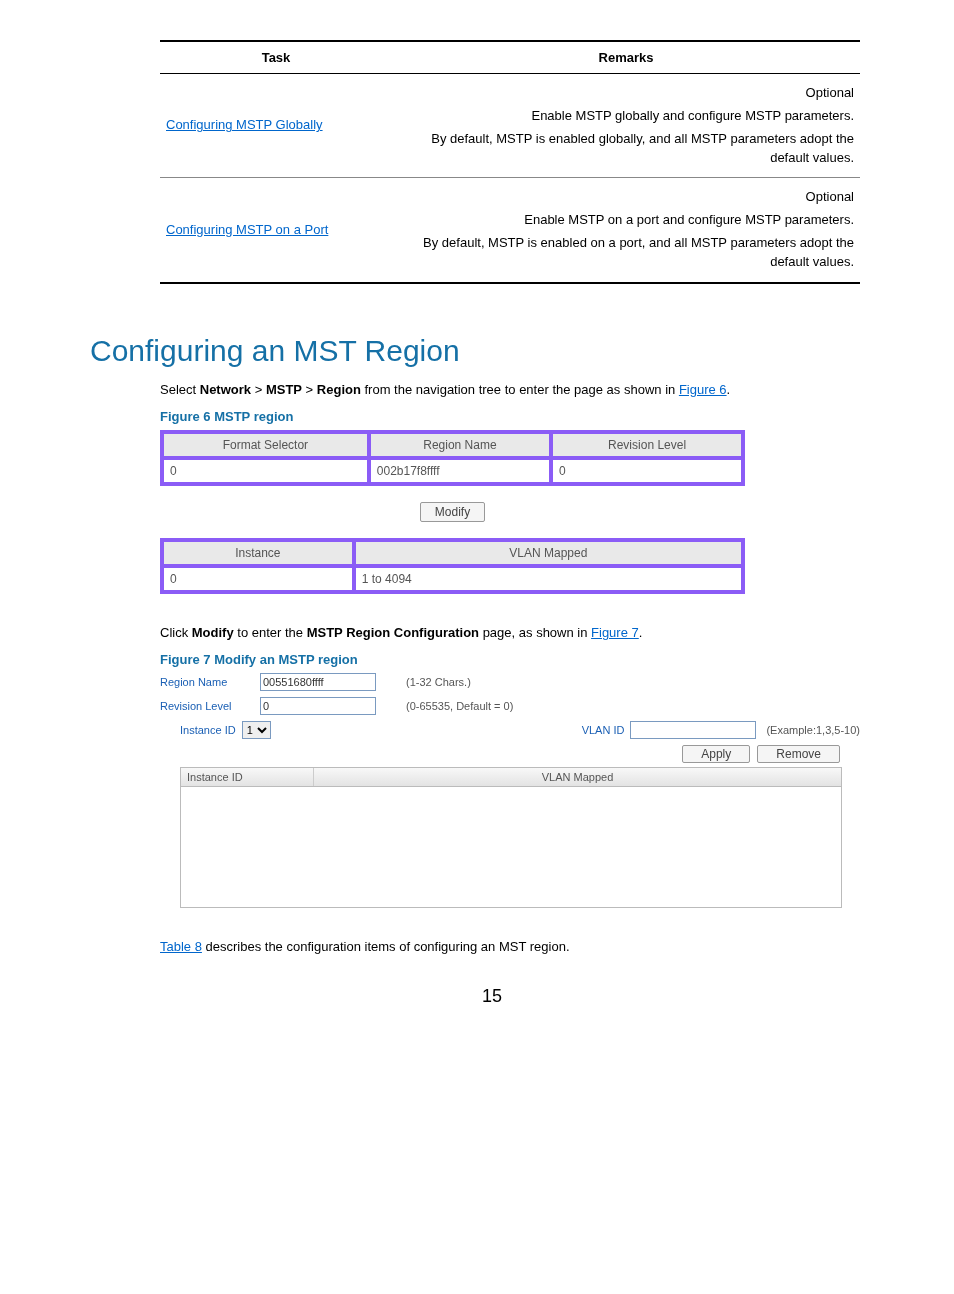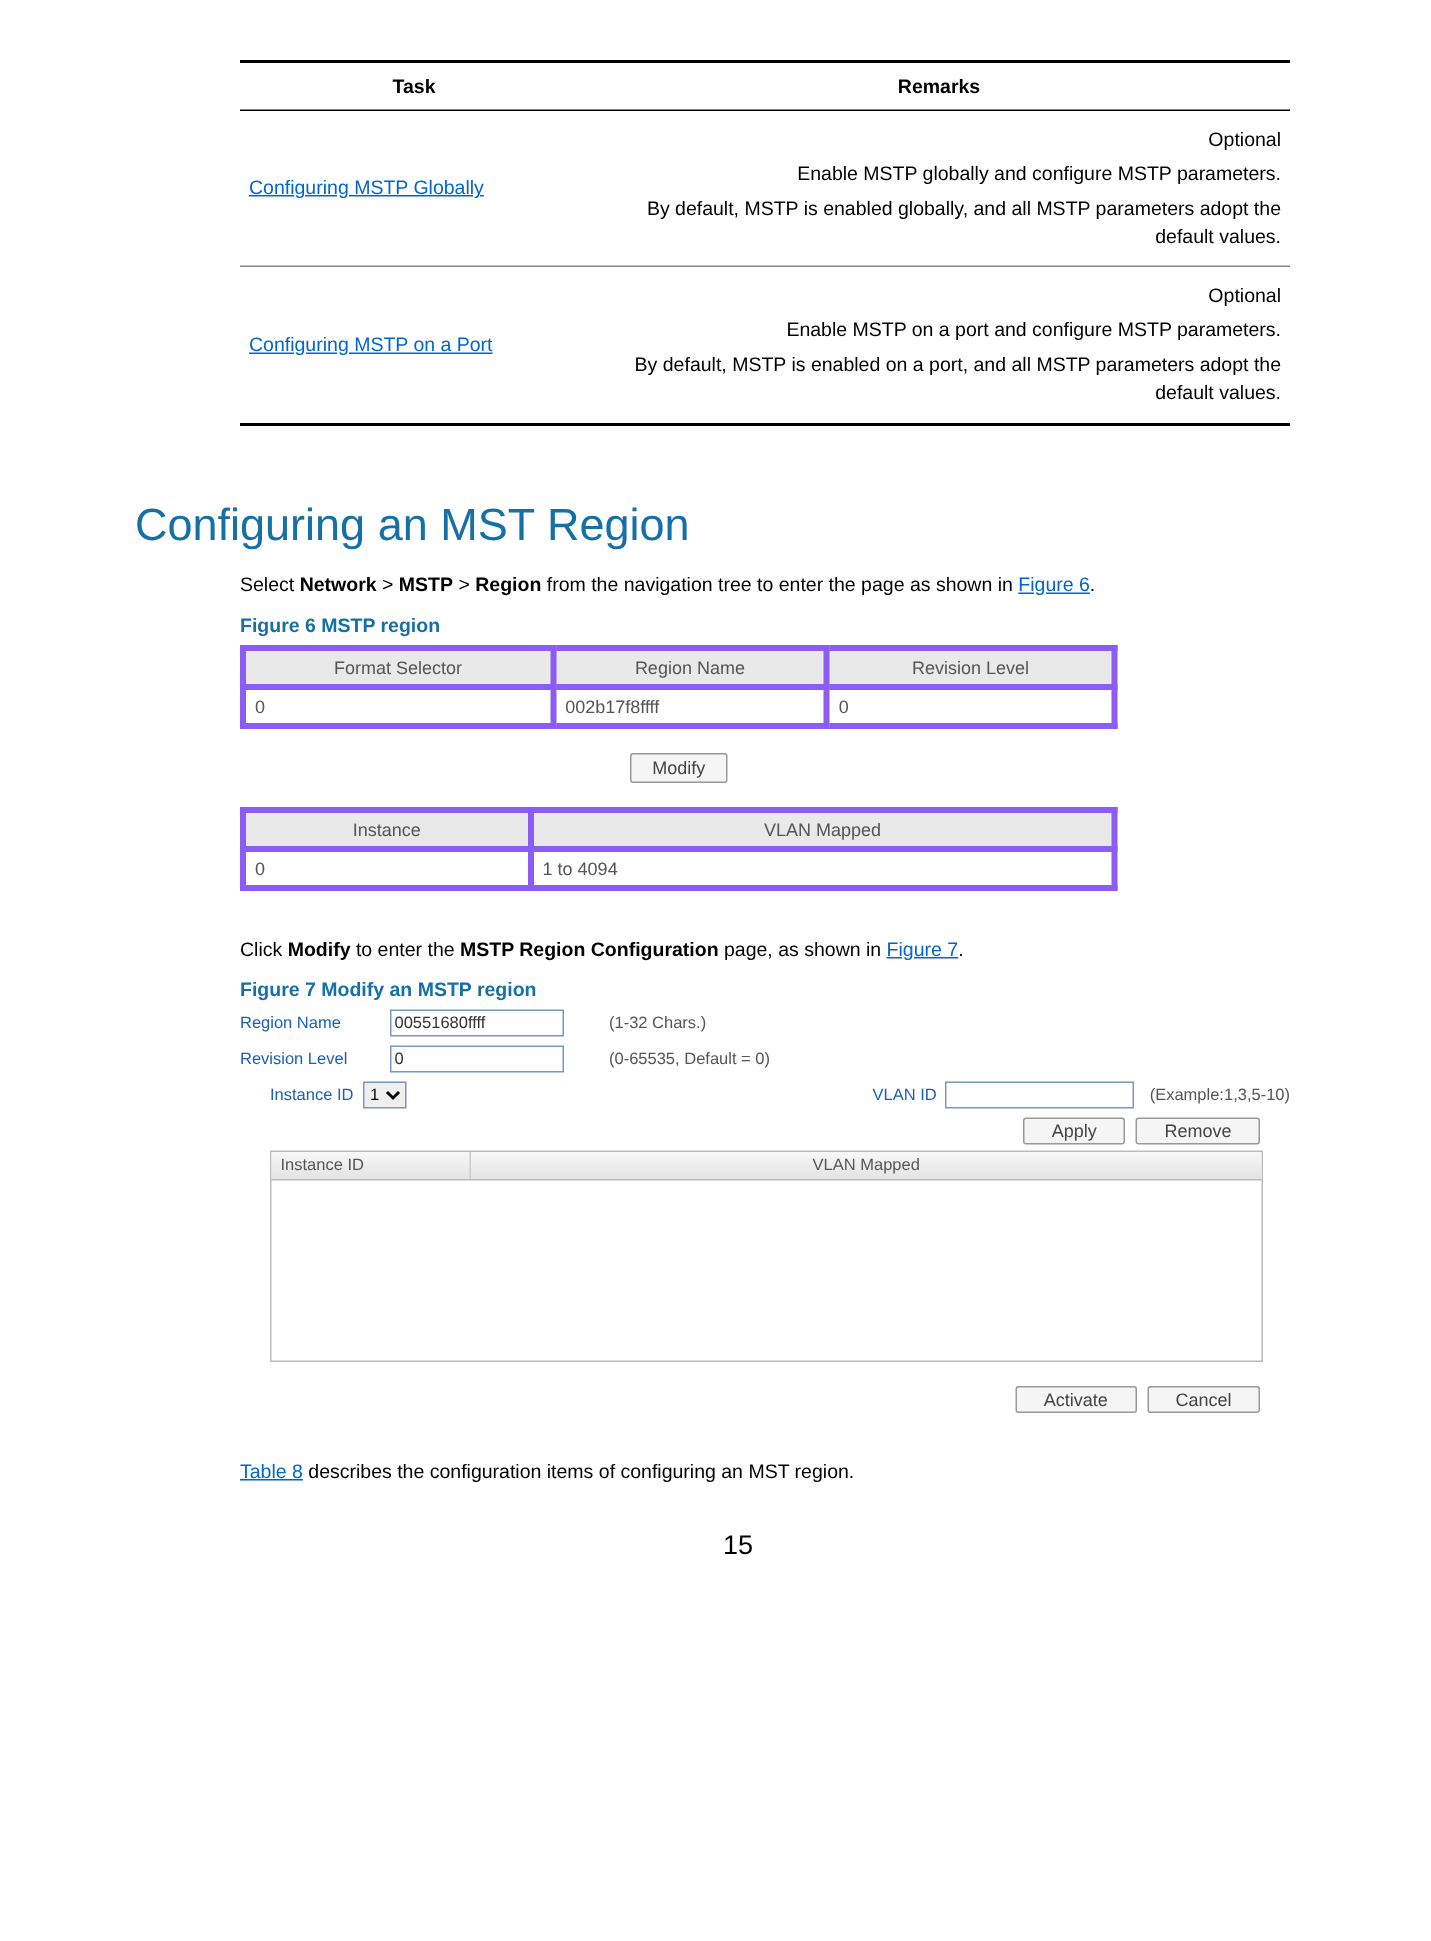--- a/index.html
+++ b/index.html
@@ -262,23 +262,19 @@
   </div>
 
   <div class="map-table">
     <div class="hdr">
       <div class="c1">Instance ID</div>
       <div class="c2">VLAN Mapped</div>
     </div>
     <div class="body"></div>
   </div>
 
-  <div class="bottom-buttons">
-    <button class="ui-button">Activate</button>
-    <button class="ui-button">Cancel</button>
-  </div>
 </div>
 
 <p class="body-text" style="margin-top:30px">
   <a href="#" class="link">Table 8</a><span> describes the configuration items of configuring an MST region.</span>
 </p>
 
 <div class="page-number">15</div>
 
 </body></html>

